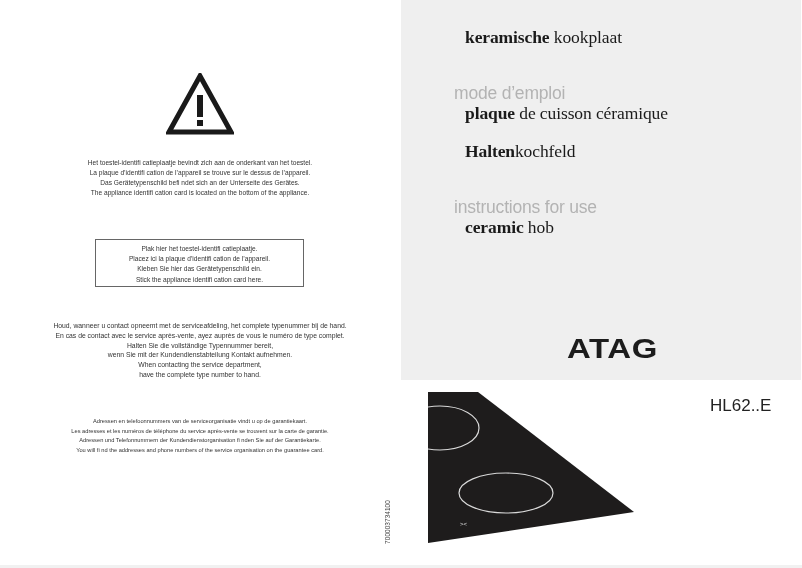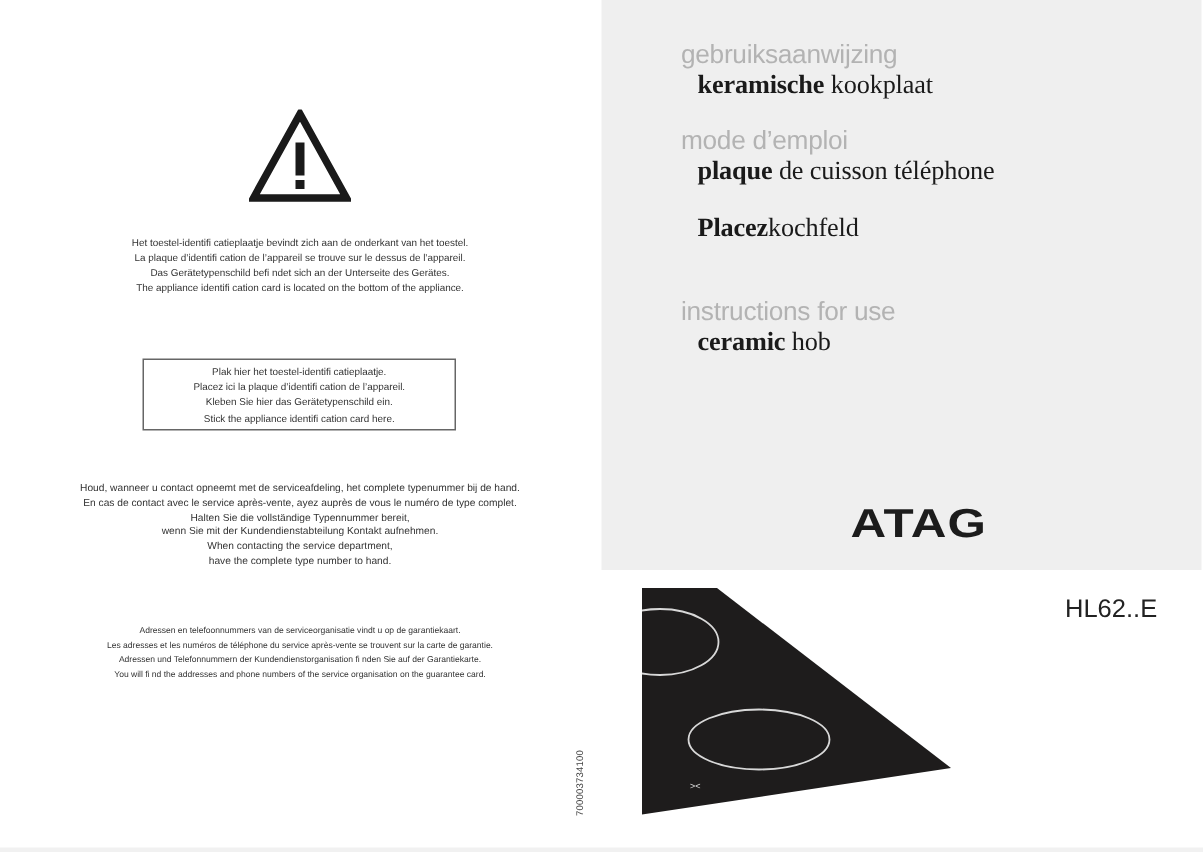--- a/index.html
+++ b/index.html
@@ -102,29 +102,28 @@
     <div>You will fi nd the addresses and phone numbers of the service organisation on the guarantee card.</div>
   </div>
 
   <div class="doc-number">
     <span>700003734100</span>
   </div>
 </div>
 
 <div class="right-panel">
   <div class="title-group" style="top:27px;">
-    <div class="title-sub">gebruiksaanwijzing</div>
     <div class="title-main"><b>keramische</b><span> kookplaat</span></div>
   </div>
   <div class="title-group" style="top:84px;">
     <div class="title-sub">mode d’emploi</div>
-    <div class="title-main"><b>plaque</b><span> de cuisson téléphone</span></div>
+    <div class="title-main"><b>plaque</b><span> de cuisson céramique</span></div>
   </div>
   <div class="title-group" style="top:141px;">
-    <div class="title-main"><b>Placez</b><span>kochfeld</span></div>
+    <div class="title-main"><b>Halten</b><span>kochfeld</span></div>
   </div>
   <div class="title-group" style="top:198px;">
     <div class="title-sub">instructions for use</div>
     <div class="title-main"><b>ceramic</b><span> hob</span></div>
   </div>
 
   <div class="brand-logo">ATAG</div>
 </div>
 
 <div class="model-label">HL62..E</div>

